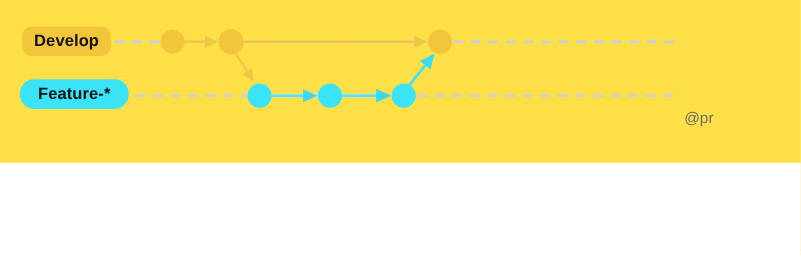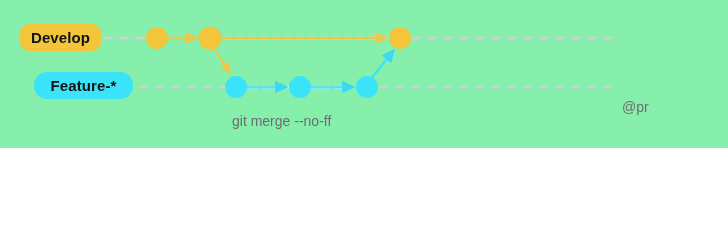--- a/index.html
+++ b/index.html
@@ -10,21 +10,21 @@
   body {
     width: 728px;
     height: 148px;
     font-family: "Liberation Sans", sans-serif;
     overflow: hidden;
   }
   #diagram-root {
     position: relative;
     width: 728px;
     height: 148px;
-    background: #86efac;
+    background: #fde047;
   }
   #git-graph-svg {
     position: absolute;
     left: 0;
     top: 0;
     width: 728px;
     height: 148px;
     display: block;
   }
   .branch-pill {
@@ -40,21 +40,21 @@
     white-space: nowrap;
     box-sizing: border-box;
   }
   #pill-develop {
     left: 20px;
     top: 24px;
     width: 81px;
     height: 27px;
   }
   #pill-feature {
-    left: 34px;
+    left: 18px;
     top: 72px;
     width: 99px;
     height: 27px;
     border-radius: 13px;
   }
   .graph-caption {
     position: absolute;
     font-size: 14px;
     color: #6d6d6d;
     white-space: nowrap;
@@ -117,17 +117,16 @@
   </svg>
 
   <div id="pill-develop" class="branch-pill" style="background:#F2C53A;">
     <span>Develop</span>
   </div>
 
   <div id="pill-feature" class="branch-pill" style="background:#3BE3F8;">
     <span>Feature-*</span>
   </div>
 
-  <div id="caption-merge" class="graph-caption">git merge --no-ff</div>
 
   <div id="caption-pr" class="graph-caption">@pr</div>
 
 </div>
 
 </body></html>

